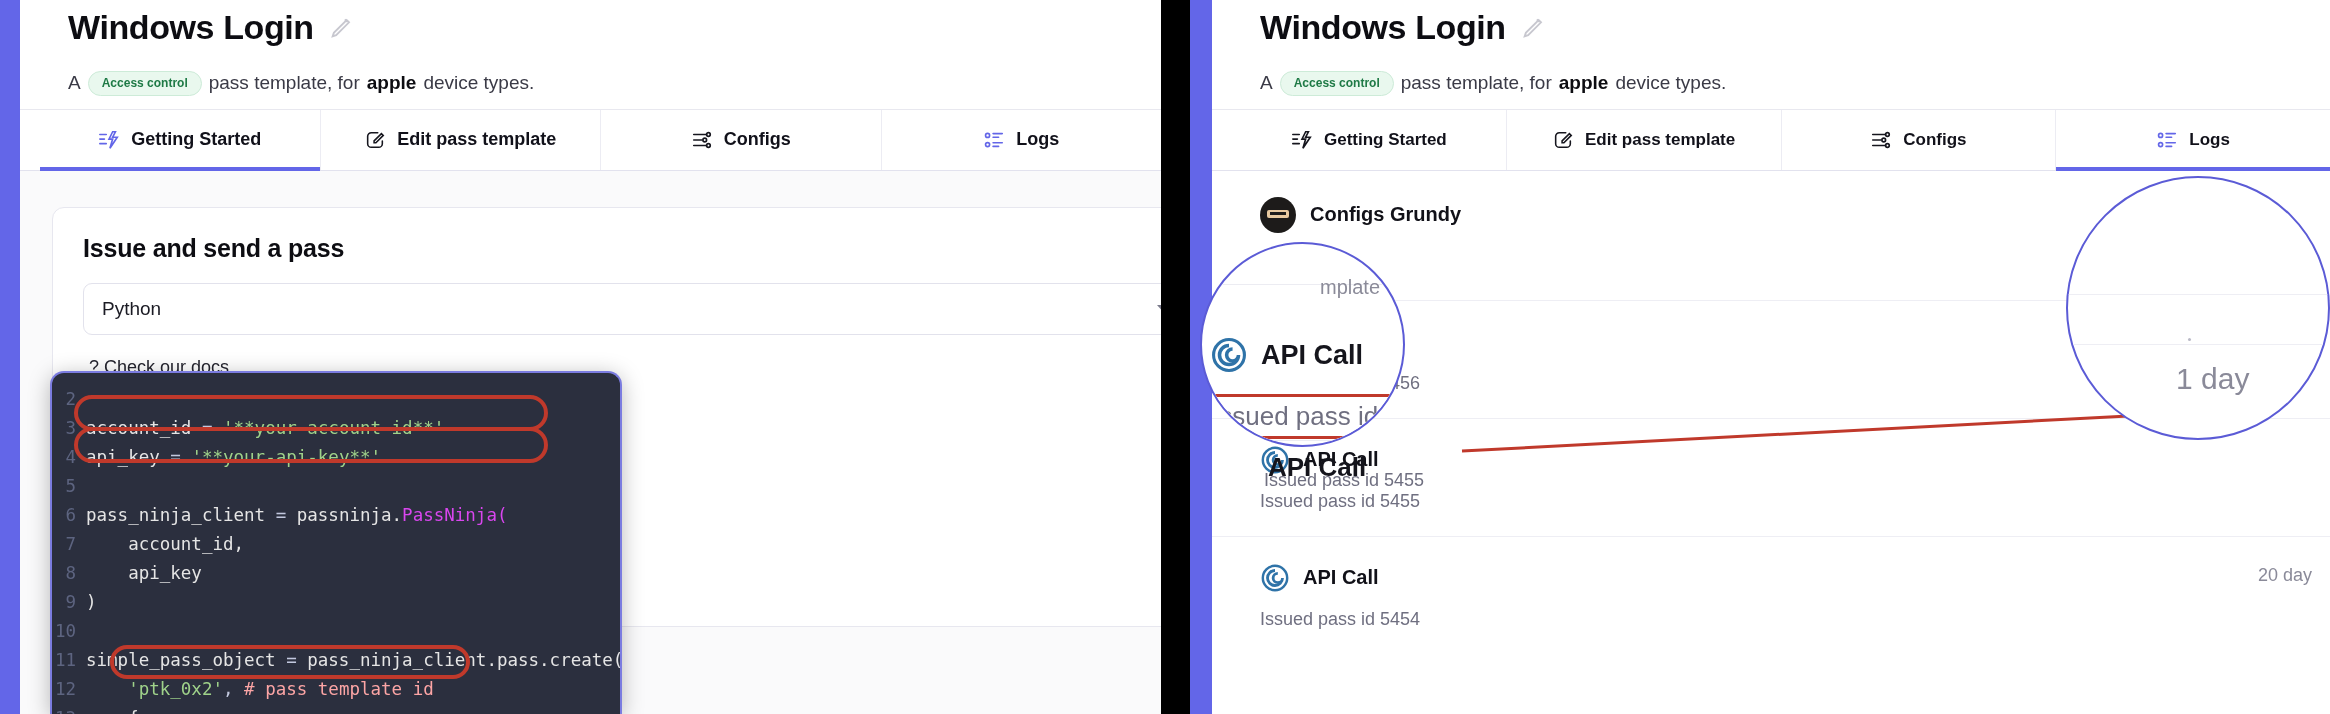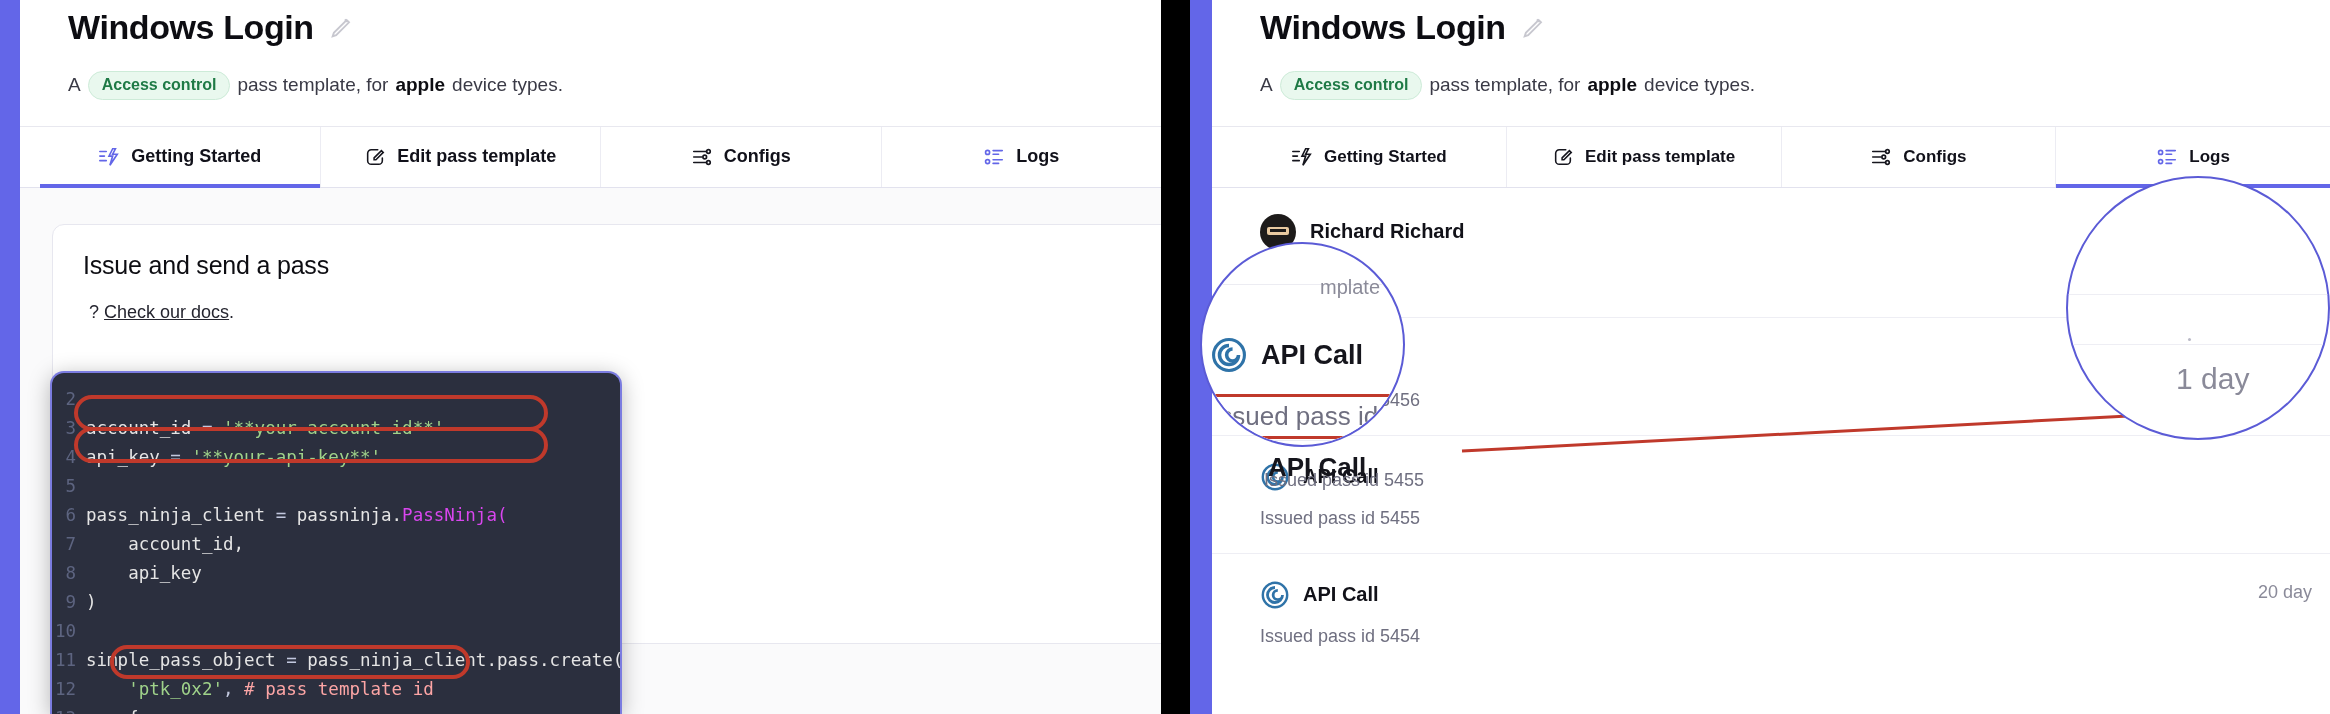--- a/index.html
+++ b/index.html
@@ -40,28 +40,28 @@
 
   .subtitle-row {
     display: flex; align-items: center; gap: 7px;
     padding-left: 48px; margin-top: 22px;
     font-size: 19px; color: #3a3a46; white-space: nowrap;
   }
   .pill {
     display: inline-block;
     background: #e9f8ee; color: #1f7a46;
     border: 1px solid #cdebd8; border-radius: 999px;
-    font-size: 16px; font-weight: 700;
+    font-size: 12px; font-weight: 700;
     padding: 5px 13px 6px; line-height: 1;
   }
   .bold-word { font-weight: 700; color: #0d0d12; }
 
   
   .tabs {
-    display: flex; margin-top: 26px;
+    display: flex; margin-top: 13px;
     border-top: 1px solid #e8e8ef;
     border-bottom: 1px solid #e2e2ee;
     background: #fff; height: 62px; padding-left: 20px;
   }
   .tab {
     flex: 1 1 0; display: flex; align-items: center; justify-content: center;
     gap: 11px; border-right: 1px solid #ececf3;
     font-size: 18px; font-weight: 700; color: #11111a;
     position: relative; cursor: pointer; background: #fff;
     white-space: nowrap;
@@ -76,21 +76,21 @@
 
   
   .page-body { background: #fafafb; height: 100%; position: relative; }
 
   
   .card {
     position: absolute; left: 32px; top: 36px; right: -60px;
     background: #fff; border: 1px solid #e7e7ef; border-radius: 12px;
     padding: 26px 30px 10px 30px; min-height: 420px;
   }
-  .card-title { font-size: 25px; font-weight: 400; color: #0d0d12; letter-spacing:-.2px; }
+  .card-title { font-size: 25px; font-weight: 700; color: #0d0d12; letter-spacing:-.2px; }
 
   .select-box {
     margin-top: 20px; height: 52px;
     border: 1px solid #e2e2ec; border-radius: 9px; background: #fff;
     display: flex; align-items: center; padding: 0 18px;
     font-size: 19px; color: #1b1b24; position: relative; cursor: pointer;
   }
   .select-chev {
     position:absolute; right: 18px; top: 50%; transform: translateY(-50%);
     width:0;height:0;border-left:7px solid transparent;border-right:7px solid transparent;
@@ -287,20 +287,24 @@
             </svg>
           </span>
           <span>Logs</span>
         </div>
       </div>
 
       <div class="page-body">
         <div class="card">
           <div class="card-title">Issue and send a pass</div>
 
+          <div class="select-box">
+            <span>Python</span>
+            <span class="select-chev"></span>
+          </div>
 
           <div class="docs-line">
             <span>?</span>
             <a>Check our docs</a><span>.</span>
           </div>
         </div>
       </div>
 
     </div>
 
@@ -375,21 +379,21 @@
           </span>
           <span>Logs</span>
         </div>
       </div>
 
       <div class="page-body" style="background:#fff">
         <div class="logs">
 
           <div class="log-user">
             <div class="avatar"></div>
-            <div class="log-user-name">Richard Richard</div>
+            <div class="log-user-name">Configs Grundy</div>
           </div>
           <div class="log-sub">mplate</div>
 
           <div style="height:28px"></div>
 
           <div class="log-row">
             <div class="log-row-head">
               <span class="api-icon">
                 <svg viewBox="0 0 32 32" width="30" height="30" fill="none" stroke="#2f73a8" stroke-width="2.6">
                   <circle cx="16" cy="16" r="13"></circle>

